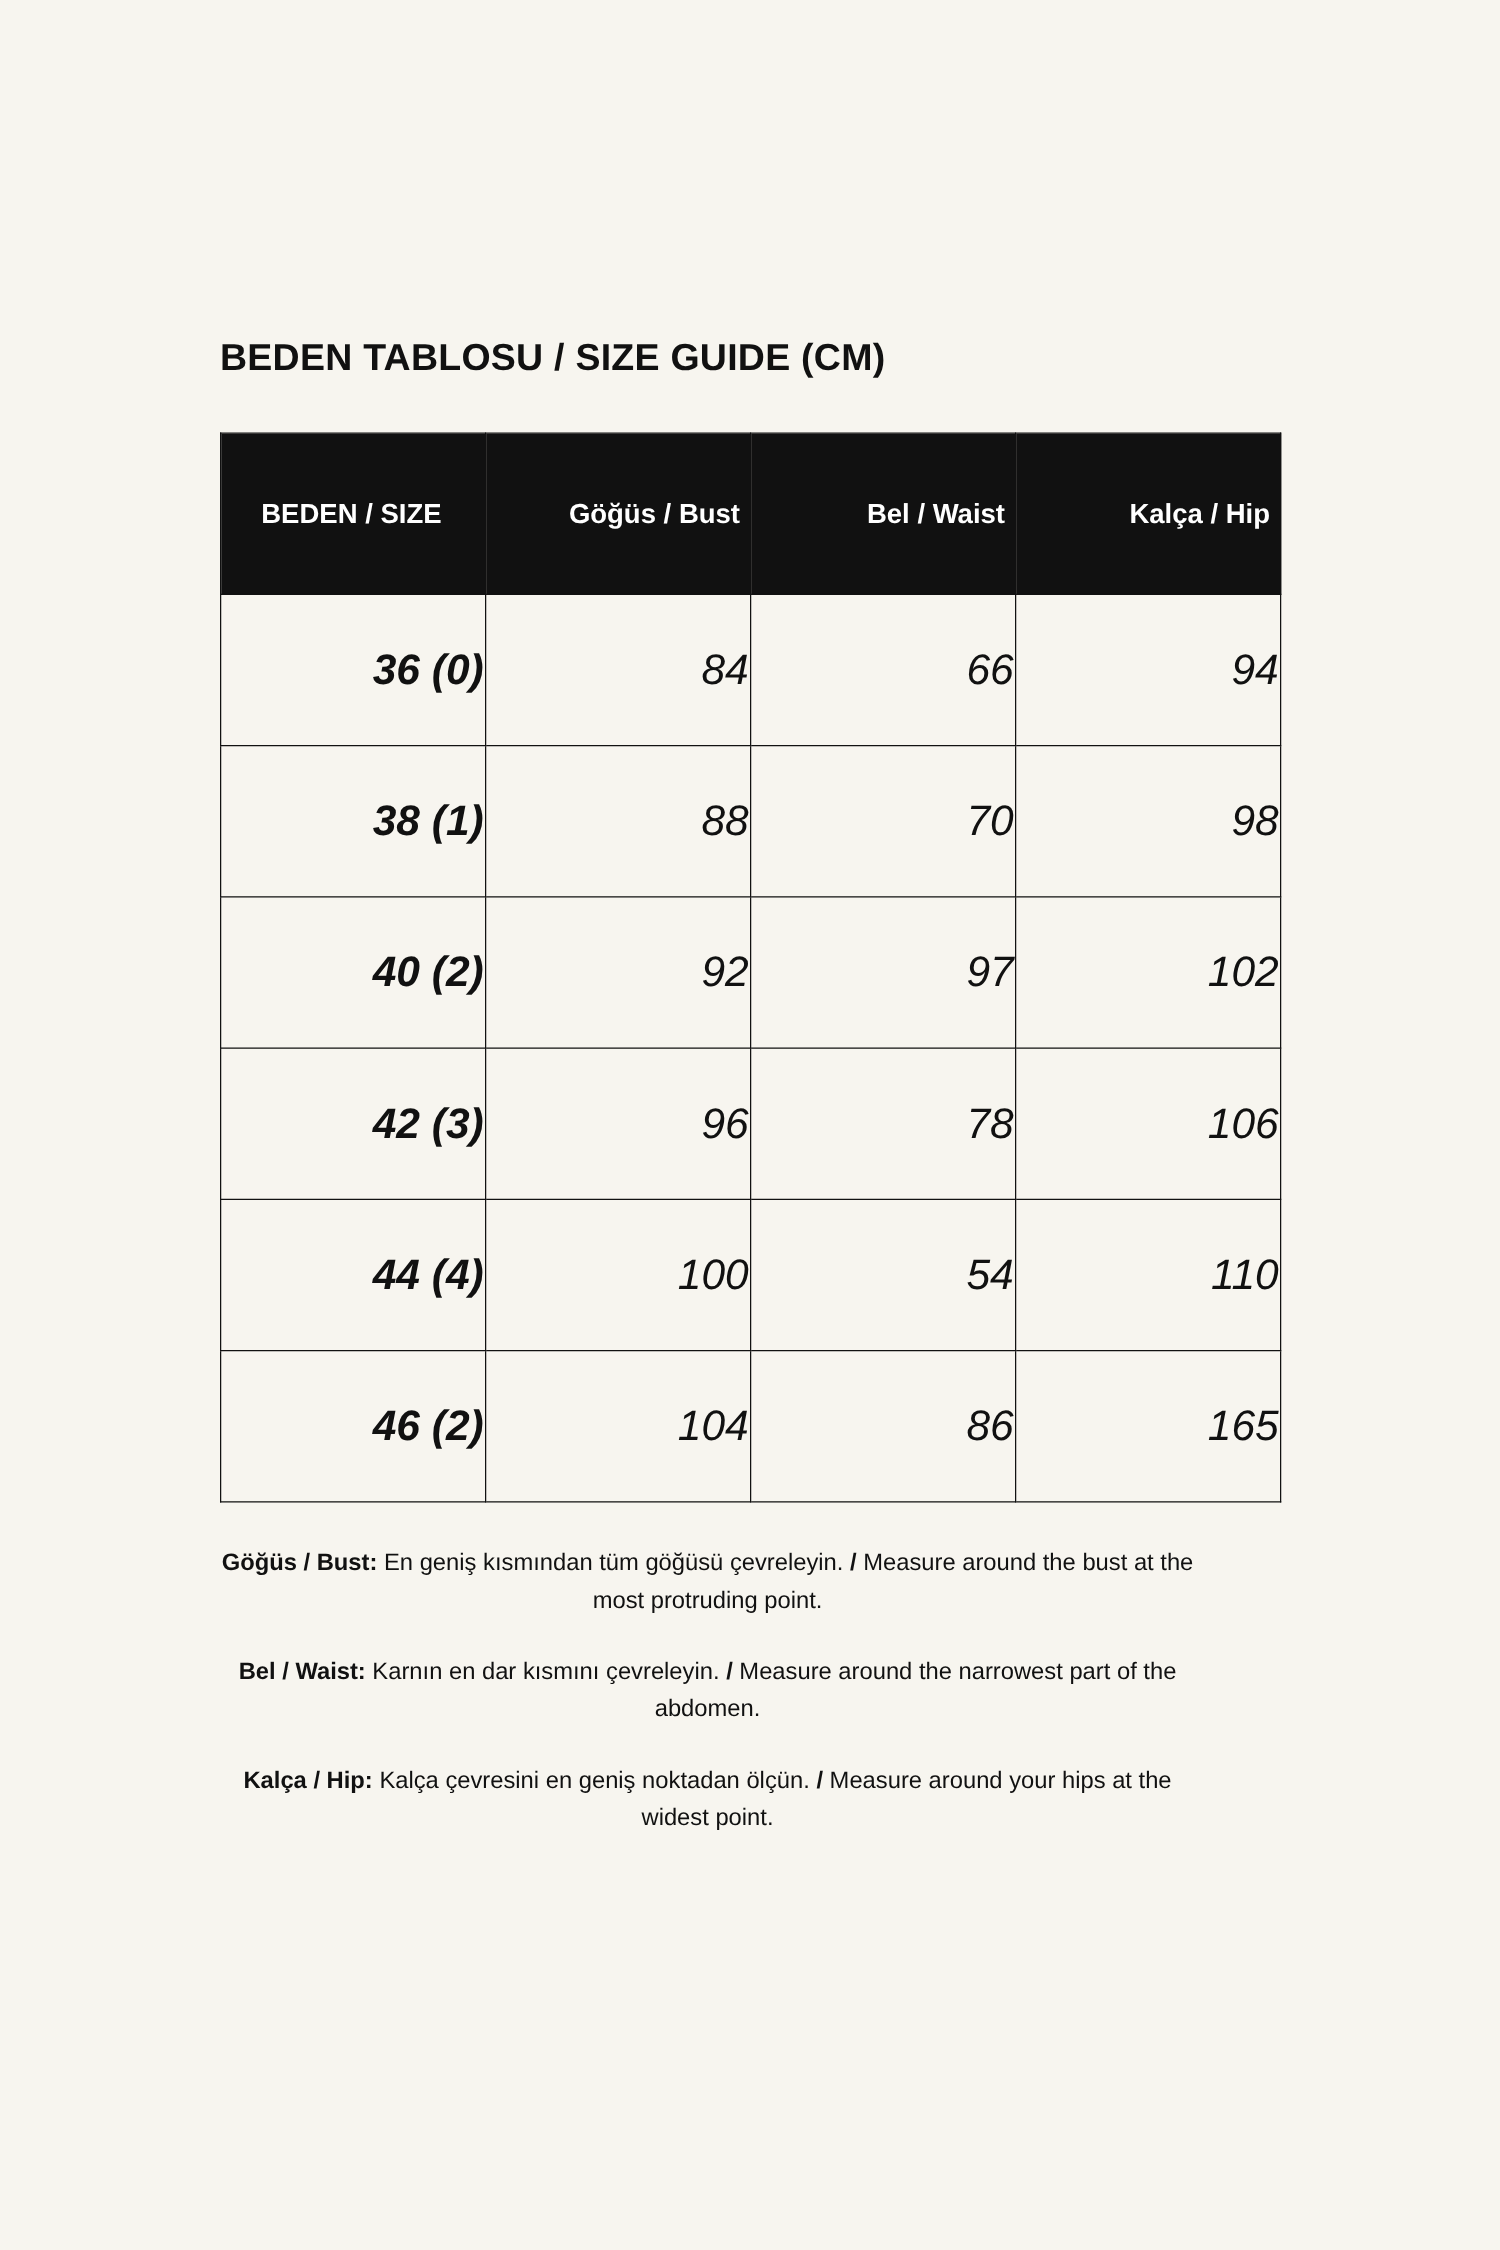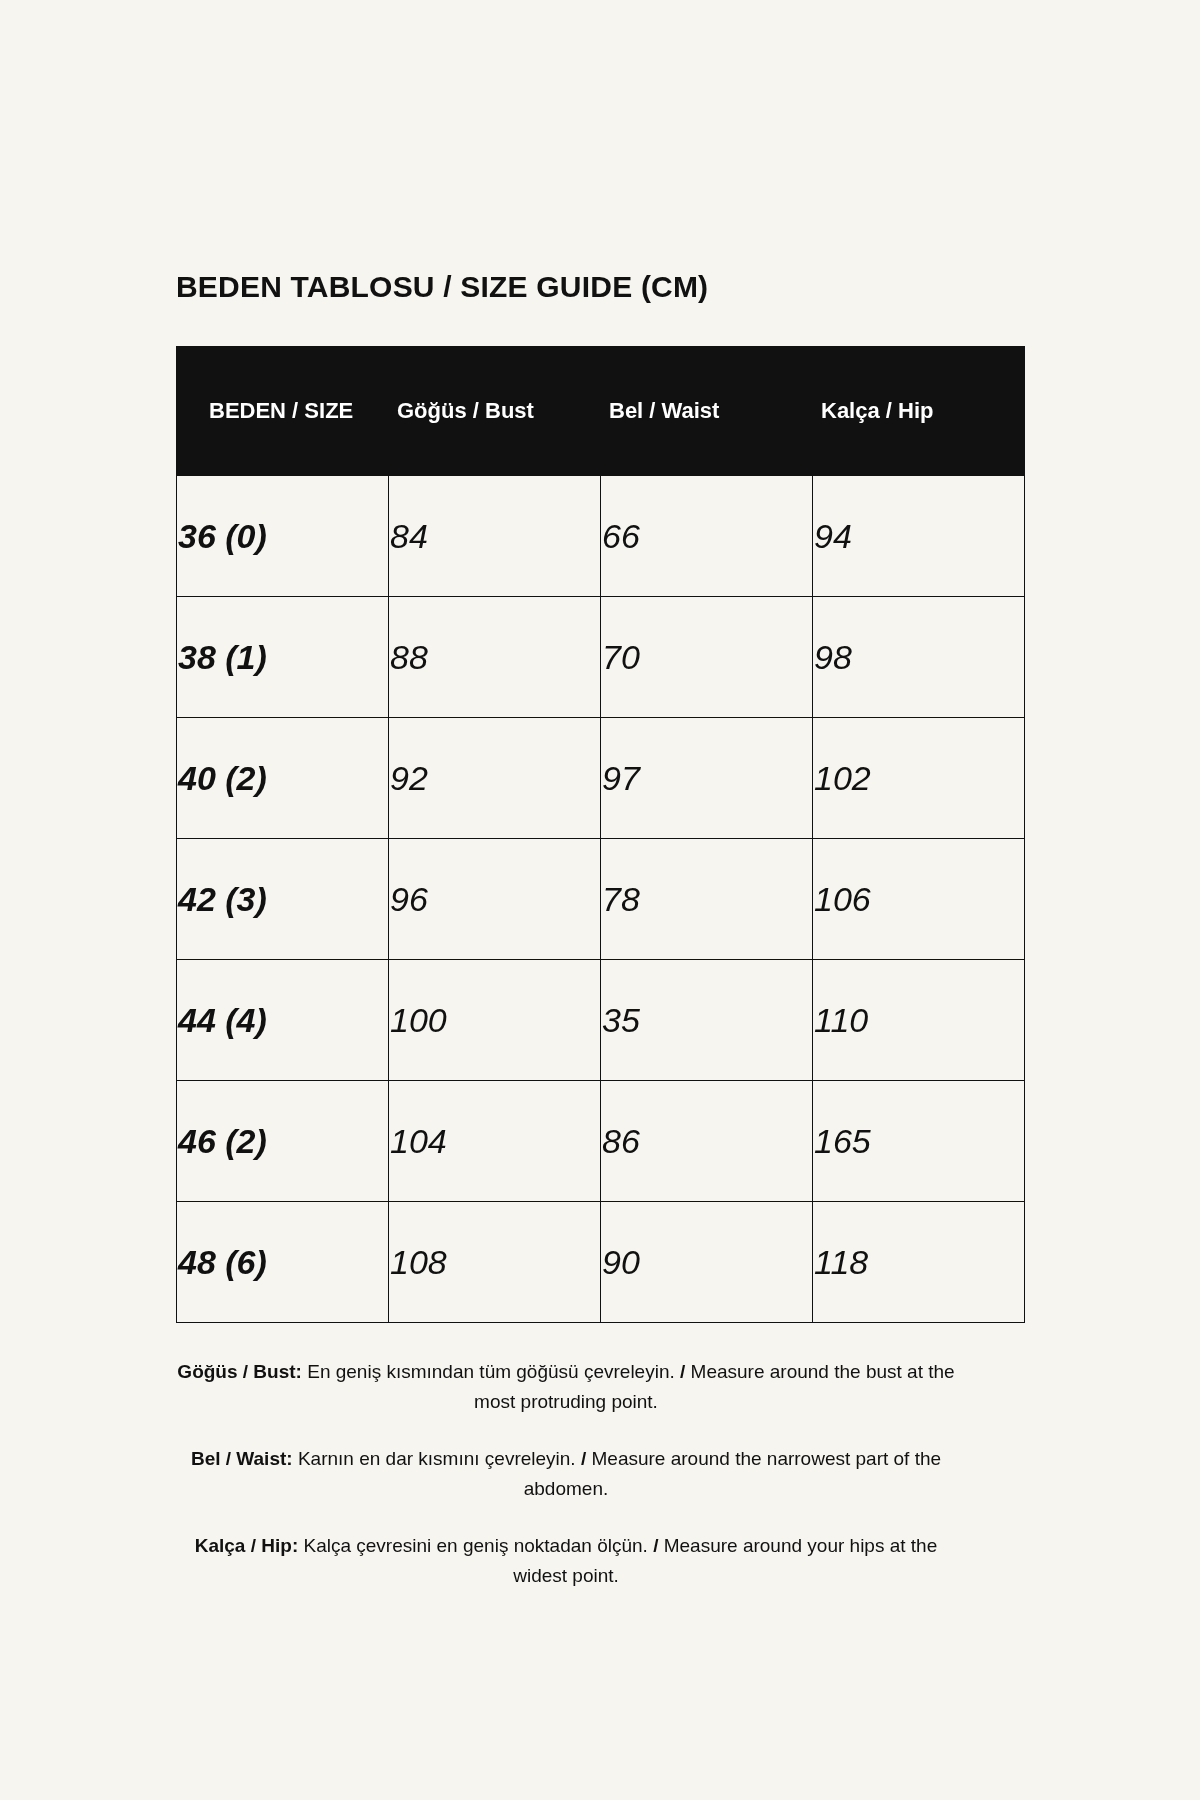--- a/index.html
+++ b/index.html
@@ -34,21 +34,21 @@
     margin: 0 0 42px 0;
   }
   table.size-table {
     border-collapse: collapse;
     width: 848px;
     table-layout: fixed;
   }
   table.size-table th,
   table.size-table td {
     border: 1px solid #111111;
-    text-align: left;
+    text-align: right;
     vertical-align: middle;
   }
   table.size-table thead th {
     background: #111111;
     color: #ffffff;
     border: 1px solid #111111;
     height: 100px;
     font-size: 22px;
     font-weight: bold;
     padding: 14px 8px;
@@ -138,34 +138,28 @@
         </tr>
         <tr>
           <td class="size-cell">42 (3)</td>
           <td>96</td>
           <td>78</td>
           <td>106</td>
         </tr>
         <tr>
           <td class="size-cell">44 (4)</td>
           <td>100</td>
-          <td>35</td>
+          <td>54</td>
           <td>110</td>
         </tr>
         <tr>
           <td class="size-cell">46 (2)</td>
           <td>104</td>
           <td>86</td>
           <td>165</td>
-        </tr>
-        <tr>
-          <td class="size-cell">48 (6)</td>
-          <td>108</td>
-          <td>90</td>
-          <td>118</td>
         </tr>
       </tbody>
     </table>
 
     <div class="notes">
 
       <p class="note">
         <span class="lbl">Göğüs / Bust:</span>
         <span>En geniş kısmından tüm göğüsü çevreleyin.</span>
         <span class="sep">/</span>

